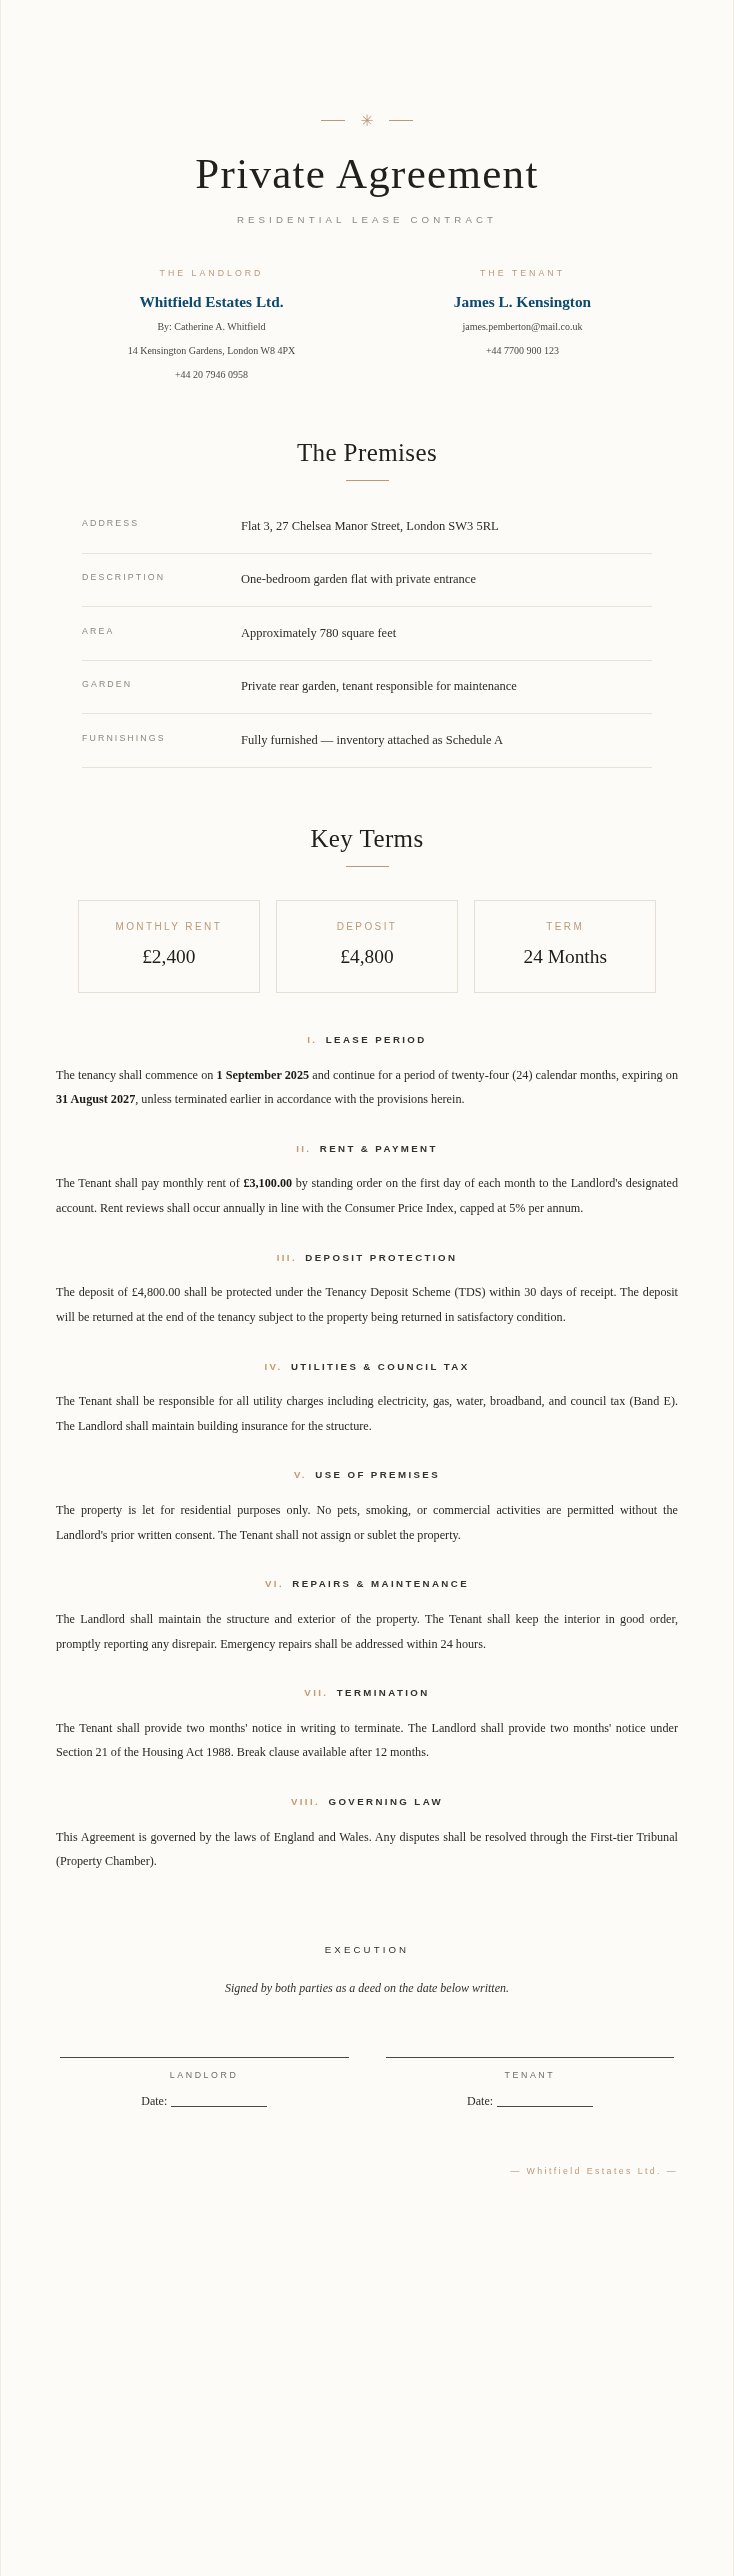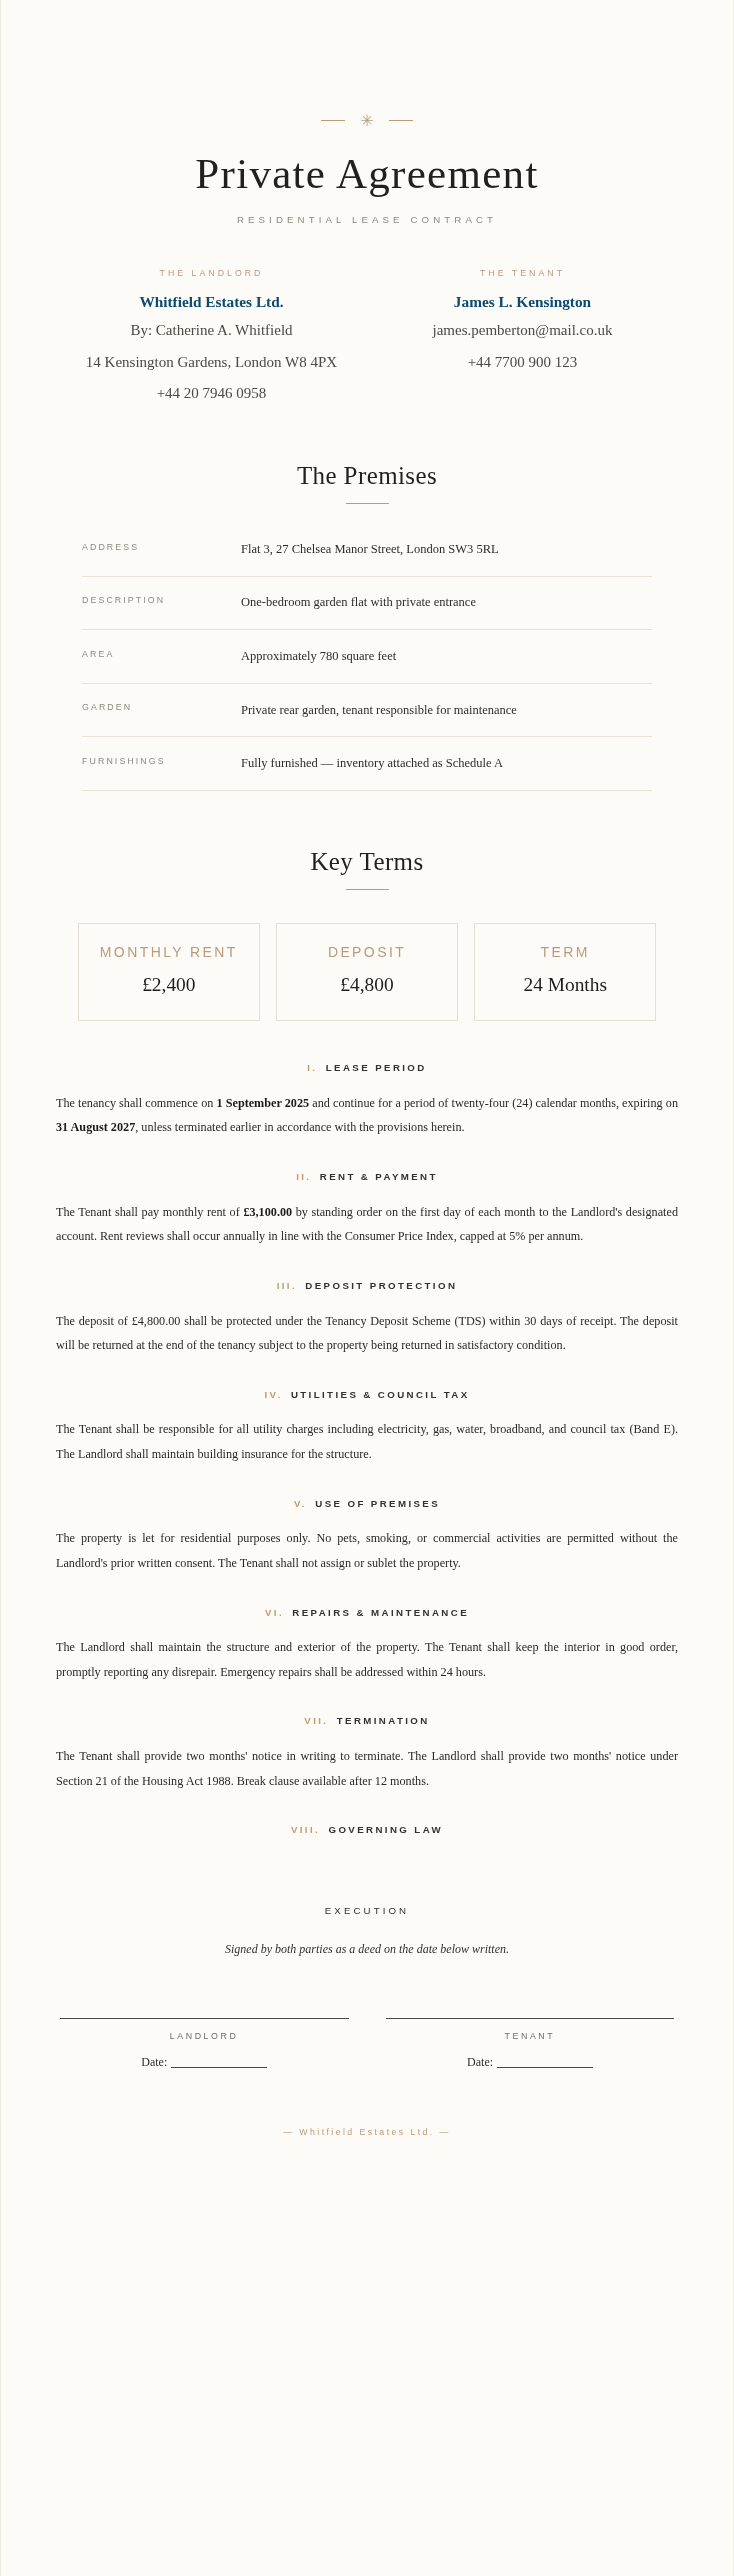--- a/index.html
+++ b/index.html
@@ -81,21 +81,21 @@
     text-transform: uppercase;
   }
   .party-name {
     margin-top: 15px;
     font-size: 15.3px;
     font-weight: bold;
     color: #0c4a6e;
   }
   .party-line {
     margin-top: 8.3px;
-    font-size: 15px;
+    font-size: 10px;
     color: #4c4944;
     line-height: 1.55;
   }
 
   
   .section-title {
     margin-top: 57px;
     text-align: center;
     font-size: 25px;
     font-weight: 400;
@@ -147,21 +147,21 @@
   }
   .card {
     flex: 1;
     border: 0.9px solid #e6dfd3;
     text-align: center;
     padding: 20.3px 5.5px 24px 5.5px;
     background: #fdfbf7;
   }
   .card-label {
     font-family: "Liberation Sans", sans-serif;
-    font-size: 14px;
+    font-size: 10px;
     letter-spacing: 2.4px;
     color: #bb9a7a;
     text-transform: uppercase;
   }
   .card-value {
     margin-top: 14px;
     font-size: 19.4px;
     color: #1f1d1b;
   }
 
@@ -232,21 +232,21 @@
   }
   .sig-date .blank {
     display: inline-block;
     width: 96px;
     border-bottom: 0.9px solid #4a4741;
     margin-left: 3.7px;
     vertical-align: -1.8px;
   }
   .footer {
     margin-top: 57px;
-    text-align: center;
+    text-align: right;
     font-family: "Liberation Sans", sans-serif;
     font-size: 8.8px;
     letter-spacing: 2.4px;
     color: #bb9a7a;
     padding-bottom: 83px;
   }
 </style>
 </head>
 <body>
 
@@ -361,20 +361,21 @@
       <div class="clause">
         <div class="clause-head">
           <span class="clause-num">VII.</span><span>TERMINATION</span>
         </div>
         <div class="clause-body">The Tenant shall provide two months' notice in writing to terminate. The Landlord shall provide two months' notice under Section 21 of the Housing Act 1988. Break clause available after 12 months.</div>
       </div>
       <div class="clause">
         <div class="clause-head">
           <span class="clause-num">VIII.</span><span>GOVERNING LAW</span>
         </div>
+        <div class="clause-body">This Agreement is governed by the laws of England and Wales. Any disputes shall be resolved through the First-tier Tribunal (Property Chamber).</div>
       </div>
     </div>
 
     <div class="execution-title">EXECUTION</div>
     <div class="execution-note">Signed by both parties as a deed on the date below written.</div>
 
     <div class="signatures">
       <div class="sig">
         <div class="sig-line"></div>
         <div class="sig-role">LANDLORD</div>

